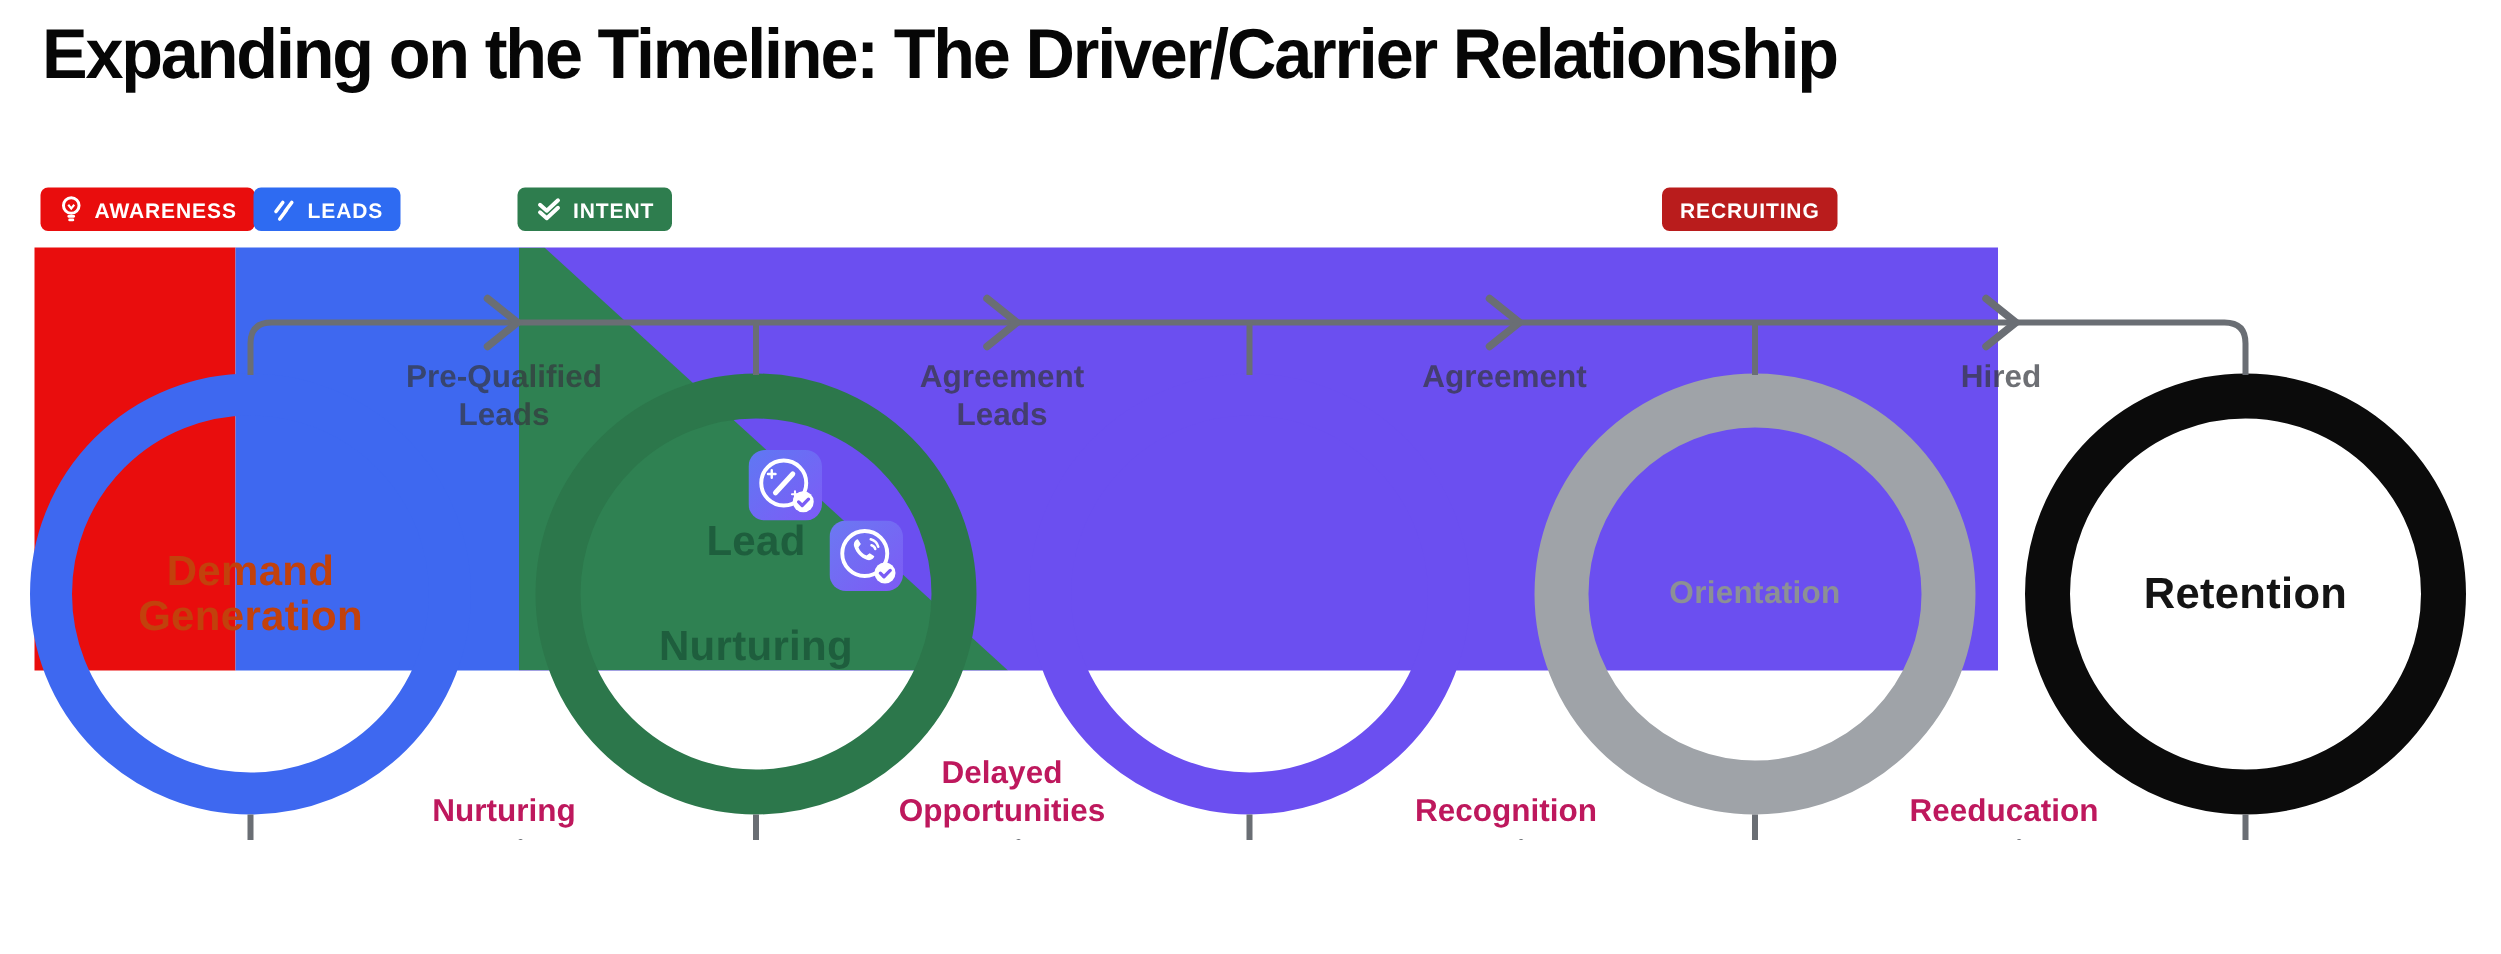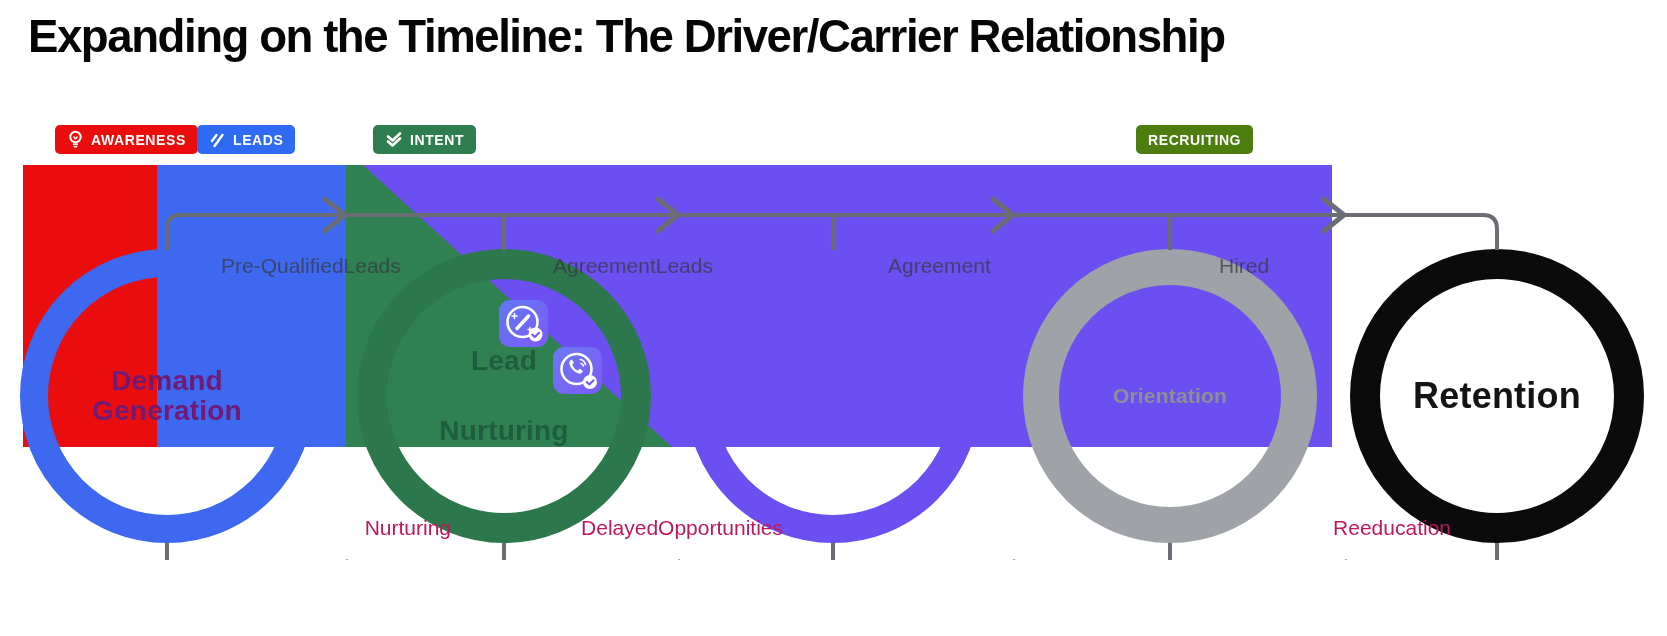--- a/index.html
+++ b/index.html
@@ -6,21 +6,21 @@
   .stage{position:relative;width:1667px;height:560px;background:#fff;overflow:hidden;
          font-family:"Liberation Sans",sans-serif;}
   .abs{position:absolute;}
 
   
   .title{left:28px;top:8px;font-size:47px;font-weight:700;color:#060606;
          letter-spacing:-1.5px;transform:scaleX(.97);transform-origin:left;white-space:nowrap;}
 
   
   .badge{top:125px;height:29px;border-radius:5px;display:flex;align-items:center;
-         padding:0 12px;color:#fff;font-size:14px;font-weight:700;letter-spacing:.6px;z-index:8;margin-left:28px;}
+         padding:0 12px;color:#fff;font-size:14px;font-weight:700;letter-spacing:.6px;z-index:8;}
   .badge svg{margin-right:7px;}
 
   
   .band{top:165px;height:282px;z-index:1;}
   .band-red{left:23px;width:134px;background:#E90D0D;}
   .band-blue{left:157px;width:189px;background:#3E68F0;}
   .band-purple{left:346px;width:986px;background:#6B4FF0;}
   .band-green{left:346px;width:326px;background:#2F8152;z-index:2;
               clip-path:polygon(0 0,5.2% 0,100% 100%,0 100%);}
 
@@ -29,28 +29,28 @@
   .ring-1{left:20px;border:28px solid #3E68F0;}
   .ring-2{left:357px;border:30px solid #2C774B;}
   .ring-3{left:686px;border:28px solid #6B4FF0;}
   .ring-4{left:1023px;border:36px solid #9FA3A8;}
   .ring-5{left:1350px;border:30px solid #0B0B0B;}
 
   
   .circle-label{top:338px;width:294px;height:116px;display:flex;flex-direction:column;
                 justify-content:center;align-items:center;text-align:center;
                 font-weight:700;font-size:28px;line-height:30px;z-index:5;letter-spacing:.2px;}
-  .cl-1{left:20px;color:#701a75;}
+  .cl-1{left:20px;color:#c2410c;}
   .cl-2{left:357px;color:#1E5E3D;gap:40px;}
   .cl-4{left:1023px;color:#8C9095;font-size:21px;}
-  .cl-5{left:1350px;color:#141414;font-size:36px;}
-
-  
-  .flow-label{width:230px;display:flex;flex-direction:row;align-items:center;
-              text-align:center;font-weight:400;font-size:21px;line-height:25px;z-index:6;}
+  .cl-5{left:1350px;color:#141414;font-size:29px;}
+
+  
+  .flow-label{width:230px;display:flex;flex-direction:column;align-items:center;
+              text-align:center;font-weight:700;font-size:21px;line-height:25px;z-index:6;}
   .flow-top{top:239px;height:52px;justify-content:flex-start;color:rgba(52,56,62,.72);}
   .flow-bottom{top:501px;height:52px;justify-content:flex-end;color:#be185d;}
 
   .arrows{left:0;top:0;z-index:4;}
 
   
   .app-icon{width:49px;height:47px;z-index:5;}
 </style>
 </head>
 <body>
@@ -76,21 +76,21 @@
   </div>
 
   <div class="abs badge" style="left:345px;background:#2E7D4E;">
     <svg width="18" height="17" viewBox="0 0 18 17">
       <path d="M3 5.5 L7.5 9.5 L15 2.5" fill="none" stroke="#fff" stroke-width="2.6" stroke-linecap="round" stroke-linejoin="round"></path>
       <path d="M3 10.5 L7.5 14.5 L15 7.5" fill="none" stroke="#fff" stroke-width="2.6" stroke-linecap="round" stroke-linejoin="round"></path>
     </svg>
     <span>INTENT</span>
   </div>
 
-  <div class="abs badge" style="left:1108px;background:#4d7c0f;">
+  <div class="abs badge" style="left:1108px;background:#b91c1c;">
     <span>RECRUITING</span>
   </div>
 
   <div class="abs band band-red"></div>
   <div class="abs band band-blue"></div>
   <div class="abs band band-purple"></div>
   <div class="abs band band-green"></div>
 
   <div class="abs ring ring-1"></div>
   <div class="abs ring ring-2"></div>
@@ -138,20 +138,24 @@
     <div></div>
   </div>
 
   <div class="abs flow-label flow-bottom" style="left:221px;">
     <div></div>
     <div>Nurturing</div>
   </div>
   <div class="abs flow-label flow-bottom" style="left:553px;">
     <div>Delayed</div>
     <div>Opportunities</div>
+  </div>
+  <div class="abs flow-label flow-bottom" style="left:889px;">
+    <div></div>
+    <div>Recognition</div>
   </div>
   <div class="abs flow-label flow-bottom" style="left:1221px;">
     <div></div>
     <div>Reeducation</div>
   </div>
 
   <div class="abs circle-label cl-1">
     <div>Demand</div>
     <div>Generation</div>
   </div>

